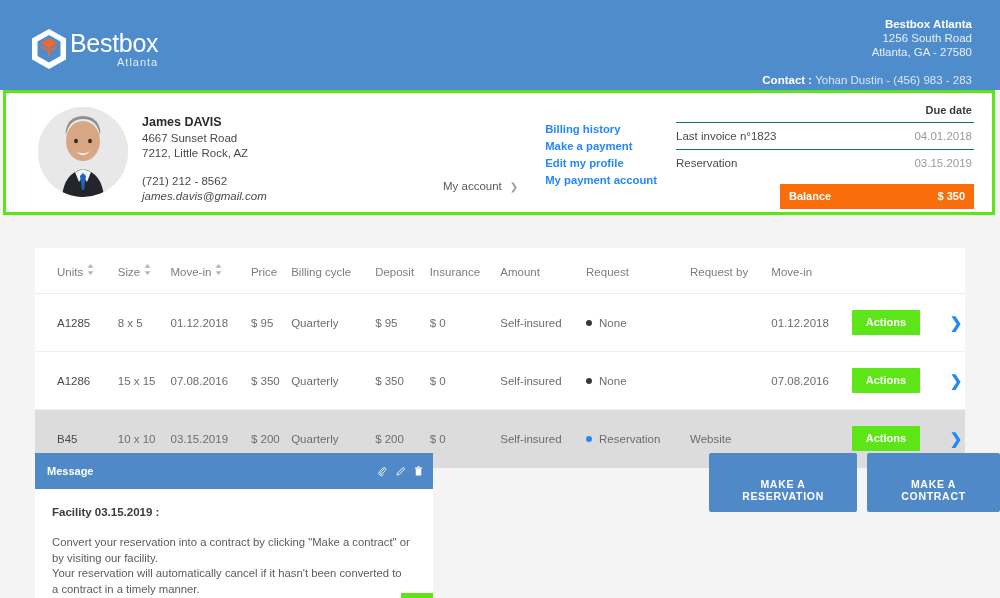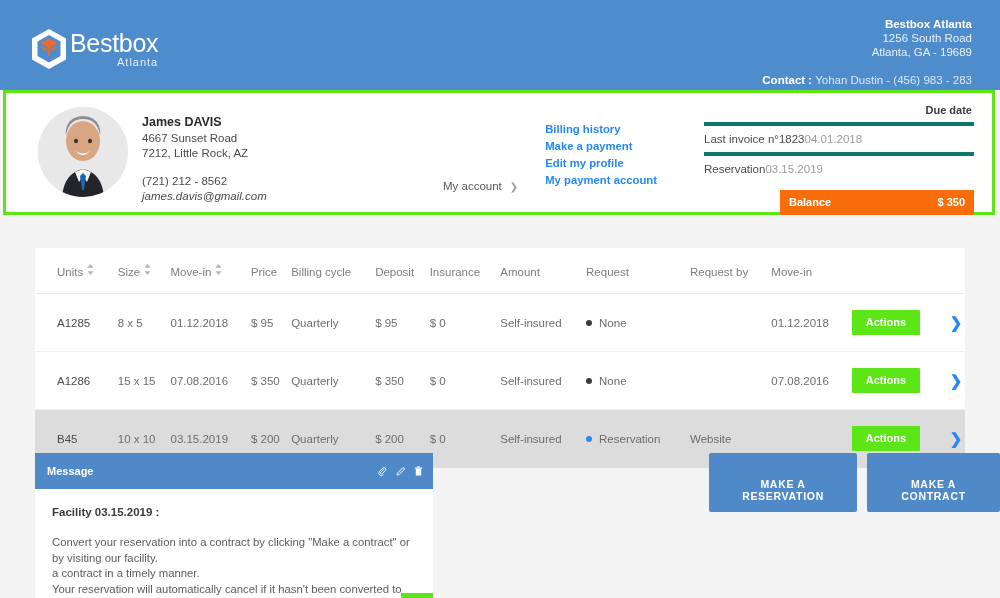--- a/index.html
+++ b/index.html
@@ -72,22 +72,22 @@
   }
 
   .invoice-box {
     position: absolute; left: 670px; top: 8px; width: 298px;
   }
   .inv-head {
     text-align: right; font-size: 11px; font-weight: bold; color: #3b3b3b;
     padding: 3px 2px 6px 0;
   }
   .inv-row {
-    display: flex; align-items: center;
-    border-top: 4px solid #0f766e; font-size: 11.5px; padding: 7px 2px 7px 0; margin-left: 28px;
+    display: flex; justify-content: space-between; align-items: center;
+    border-top: 1px solid #0f766e; font-size: 11.5px; padding: 7px 2px 7px 0;
   }
   .inv-row .lbl { color: #4a4a4a; }
   .inv-row .val { color: #9b9b9b; }
   .balance-strip {
     margin-top: 8px; margin-left: 104px; background: #f96d0a;
     display: flex; justify-content: space-between; align-items: center;
     color: #ffffff; font-size: 11px; font-weight: bold;
     padding: 6px 9px 7px 9px;
   }
 
@@ -175,21 +175,21 @@
       </span>
       <span class="logo-text">
         <span class="logo-name">Bestbox</span>
         <span class="logo-sub">Atlanta</span>
       </span>
     </div>
 
     <div class="hdr-right">
       <div class="company">Bestbox Atlanta</div>
       <div>1256 South Road</div>
-      <div>Atlanta, GA - 19689</div>
+      <div>Atlanta, GA - 27580</div>
       <div class="hdr-contact">
         <b>Contact :</b>
         <span>Yohan Dustin - (456) 983 - 283</span>
       </div>
     </div>
   </div>
 
   <div class="account-panel">
 
     <div class="avatar">
@@ -335,22 +335,22 @@
           <rect x="2.6" y="3" width="10.8" height="1.6" rx="0.5" fill="#ffffff"></rect>
           <rect x="6.2" y="1.2" width="3.6" height="1.6" rx="0.5" fill="#ffffff"></rect>
         </svg>
       </span>
     </div>
     <div class="msg-body">
       <div class="msg-facility">Facility 03.15.2019 :</div>
       <div class="msg-text">
         <div>Convert your reservation into a contract by clicking "Make a contract" or</div>
         <div>by visiting our facility.</div>
+        <div>Your reservation will automatically cancel if it hasn't been converted to</div>
         <div>a contract in a timely manner.</div>
-        <div>Your reservation will automatically cancel if it hasn't been converted to</div>
       </div>
     </div>
     <button class="send-btn">
       <svg width="14" height="14" viewBox="0 0 16 16">
         <path d="M2 13.5 L14.5 8 L2 2.5 L2 7 L10 8 L2 9 Z" fill="none" stroke="#ffffff" stroke-width="1.1" stroke-linejoin="round"></path>
       </svg>
     </button>
   </div>
 
   <div class="cta-wrap">

